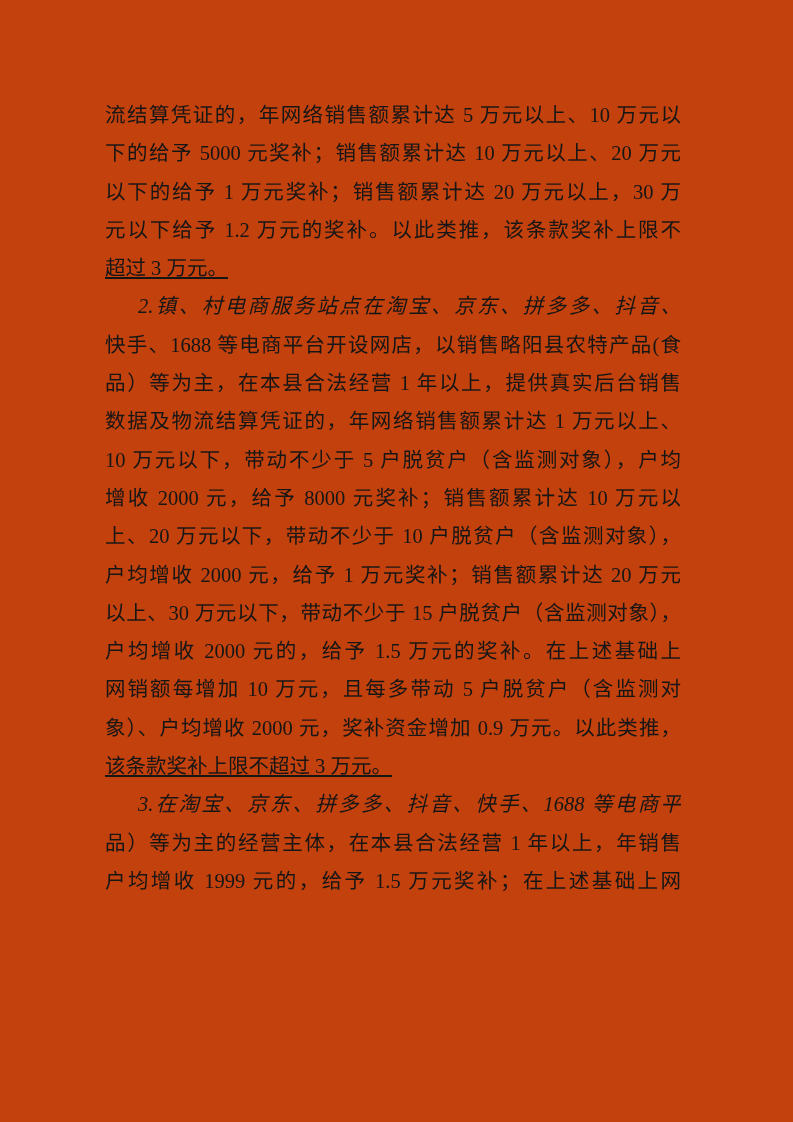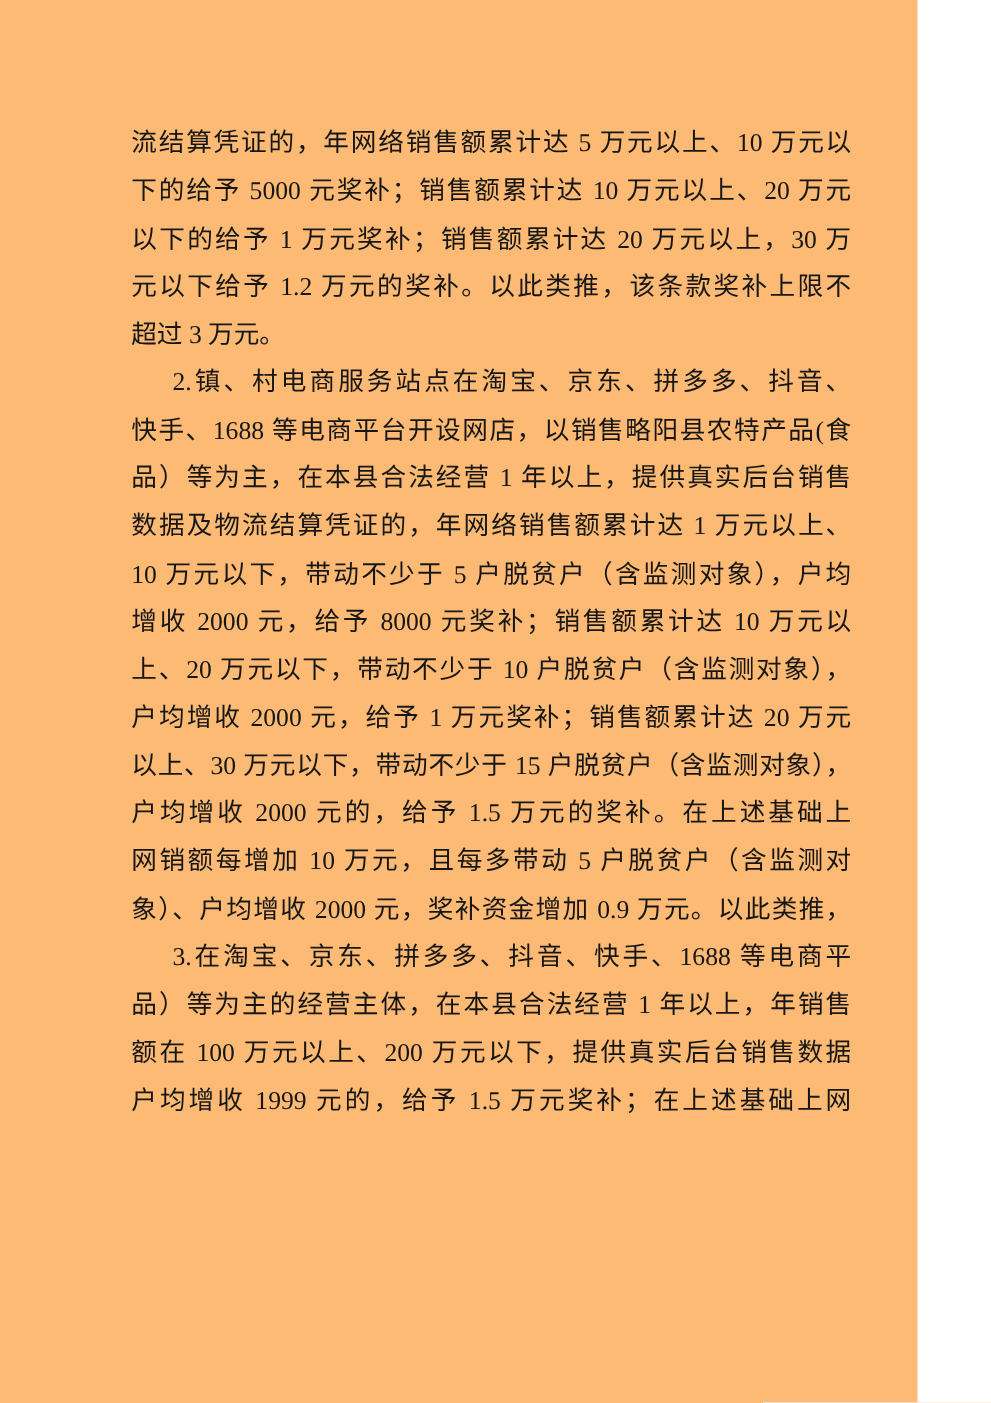--- a/index.html
+++ b/index.html
@@ -7,46 +7,48 @@
     padding: 0;
     background: #ffffff;
   }
   body {
     width: 793px;
     height: 1122px;
     font-family: "Liberation Serif", "DejaVu Serif", serif;
   }
   .page {
     position: relative;
-    width: 734px;
+    width: 793px;
     height: 1122px;
-    background: #fdba74;
+    background: #c2410c;
     overflow: hidden;
   }
   .textblock {
     position: absolute;
     left: 105px;
     top: 96px;
     width: 576px;
     font-size: 20.5px;
     line-height: 38.3px;
     color: #161616;
     letter-spacing: 0;
   }
   .line {
     text-align: justify;
     text-align-last: justify;
     height: 38.3px;
     overflow: hidden;
   }
   .line.para-end {
     text-align-last: left;
+    text-decoration: underline;
   }
   .line.indent {
     text-indent: 33px;
+    font-style: italic;
   }
 </style>
 </head>
 <body>
 
 <div class="page">
   <div class="textblock">
       <div class="line">流结算凭证的，年网络销售额累计达 5 万元以上、10 万元以</div>
       <div class="line">下的给予 5000 元奖补；销售额累计达 10 万元以上、20 万元</div>
       <div class="line">以下的给予 1 万元奖补；销售额累计达 20 万元以上，30 万</div>
@@ -57,18 +59,18 @@
       <div class="line">品）等为主，在本县合法经营 1 年以上，提供真实后台销售</div>
       <div class="line">数据及物流结算凭证的，年网络销售额累计达 1 万元以上、</div>
       <div class="line">10 万元以下，带动不少于 5 户脱贫户（含监测对象），户均</div>
       <div class="line">增收 2000 元，给予 8000 元奖补；销售额累计达 10 万元以</div>
       <div class="line">上、20 万元以下，带动不少于 10 户脱贫户（含监测对象），</div>
       <div class="line">户均增收 2000 元，给予 1 万元奖补；销售额累计达 20 万元</div>
       <div class="line">以上、30 万元以下，带动不少于 15 户脱贫户（含监测对象），</div>
       <div class="line">户均增收 2000 元的，给予 1.5 万元的奖补。在上述基础上</div>
       <div class="line">网销额每增加 10 万元，且每多带动 5 户脱贫户（含监测对</div>
       <div class="line">象）、户均增收 2000 元，奖补资金增加 0.9 万元。以此类推，</div>
+      <div class="line para-end">该条款奖补上限不超过 3 万元。</div>
       <div class="line indent">3.在淘宝、京东、拼多多、抖音、快手、1688 等电商平</div>
       <div class="line">品）等为主的经营主体，在本县合法经营 1 年以上，年销售</div>
-      <div class="line">额在 100 万元以上、200 万元以下，提供真实后台销售数据</div>
       <div class="line">户均增收 1999 元的，给予 1.5 万元奖补；在上述基础上网</div>
     </div>
 </div>
 
 </body></html>

